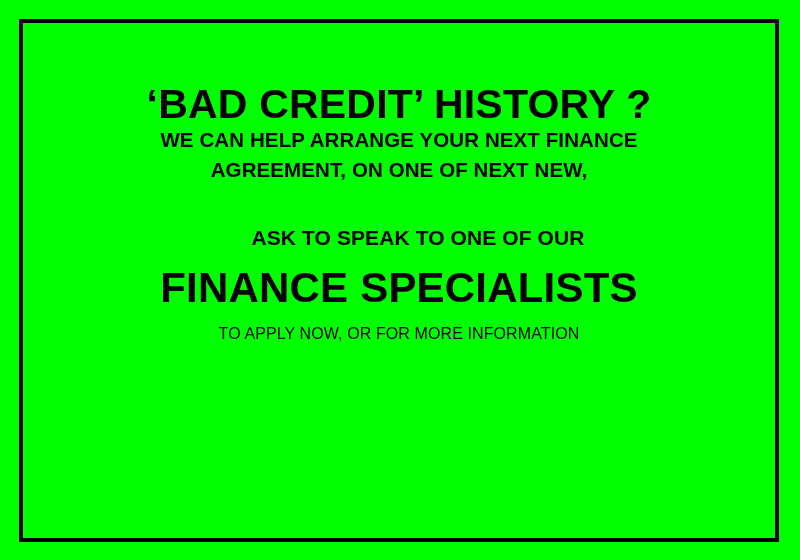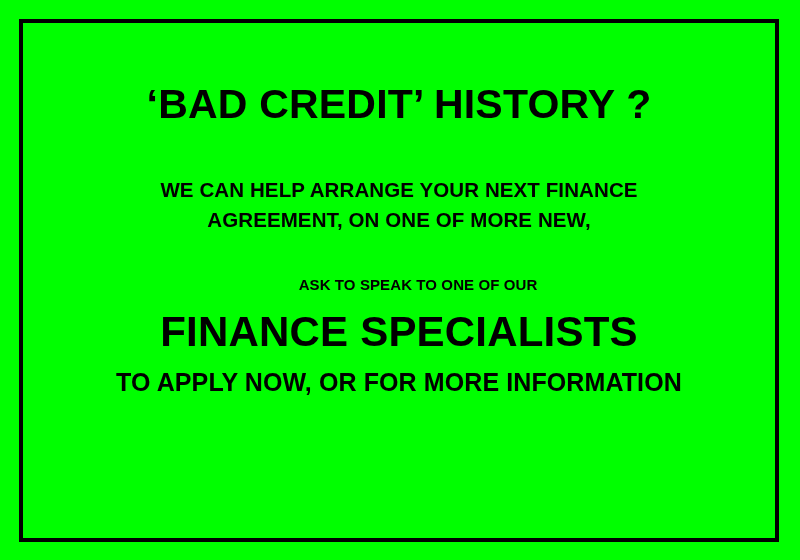--- a/index.html
+++ b/index.html
@@ -52,71 +52,70 @@
     font-size: 41px;
     font-weight: bold;
     line-height: 1.0;
     letter-spacing: 0.2px;
     white-space: nowrap;
   }
   .headline-1 { margin-top: 65px; }
   .headline-2 { margin-top: 19px; }
 
   .body-block {
-    margin-top: 50px;
     font-size: 20.5px;
     font-weight: bold;
     line-height: 1.46;
     letter-spacing: 0.1px;
   }
   .body-line { white-space: nowrap; }
 
   .ask-line {
     margin-top: 42px;
-    font-size: 15px;
+    font-size: 21px;
     font-weight: bold;
     line-height: 1.0;
     letter-spacing: 0.1px;
     white-space: nowrap;
     margin-left: 38px;
   }
 
   .specialists {
     margin-top: 19px;
     font-size: 42px;
     font-weight: bold;
     line-height: 1.0;
     letter-spacing: 0.2px;
     white-space: nowrap;
   }
 
   .apply-line {
     margin-top: 17px;
-    font-size: 25px;
-    font-weight: bold;
+    font-size: 16px;
+    font-weight: normal;
     line-height: 1.0;
     letter-spacing: 0.1px;
     white-space: nowrap;
   }
 </style>
 </head>
 <body>
 
 <div id="poster">
 
   <div id="frame"></div>
 
   <div id="content">
 
     <div class="headline headline-1">‘BAD CREDIT’ HISTORY ?</div>
 
 
     <div class="body-block">
       <div class="body-line">WE CAN HELP ARRANGE YOUR NEXT FINANCE</div>
-      <div class="body-line">AGREEMENT, ON ONE OF MORE NEW,</div>
+      <div class="body-line">AGREEMENT, ON ONE OF NEXT NEW,</div>
     </div>
 
     <div class="ask-line">ASK TO SPEAK TO ONE OF OUR</div>
 
     <div class="specialists">FINANCE SPECIALISTS</div>
 
     <div class="apply-line">TO APPLY NOW, OR FOR MORE INFORMATION</div>
 
   </div>
 </div>

